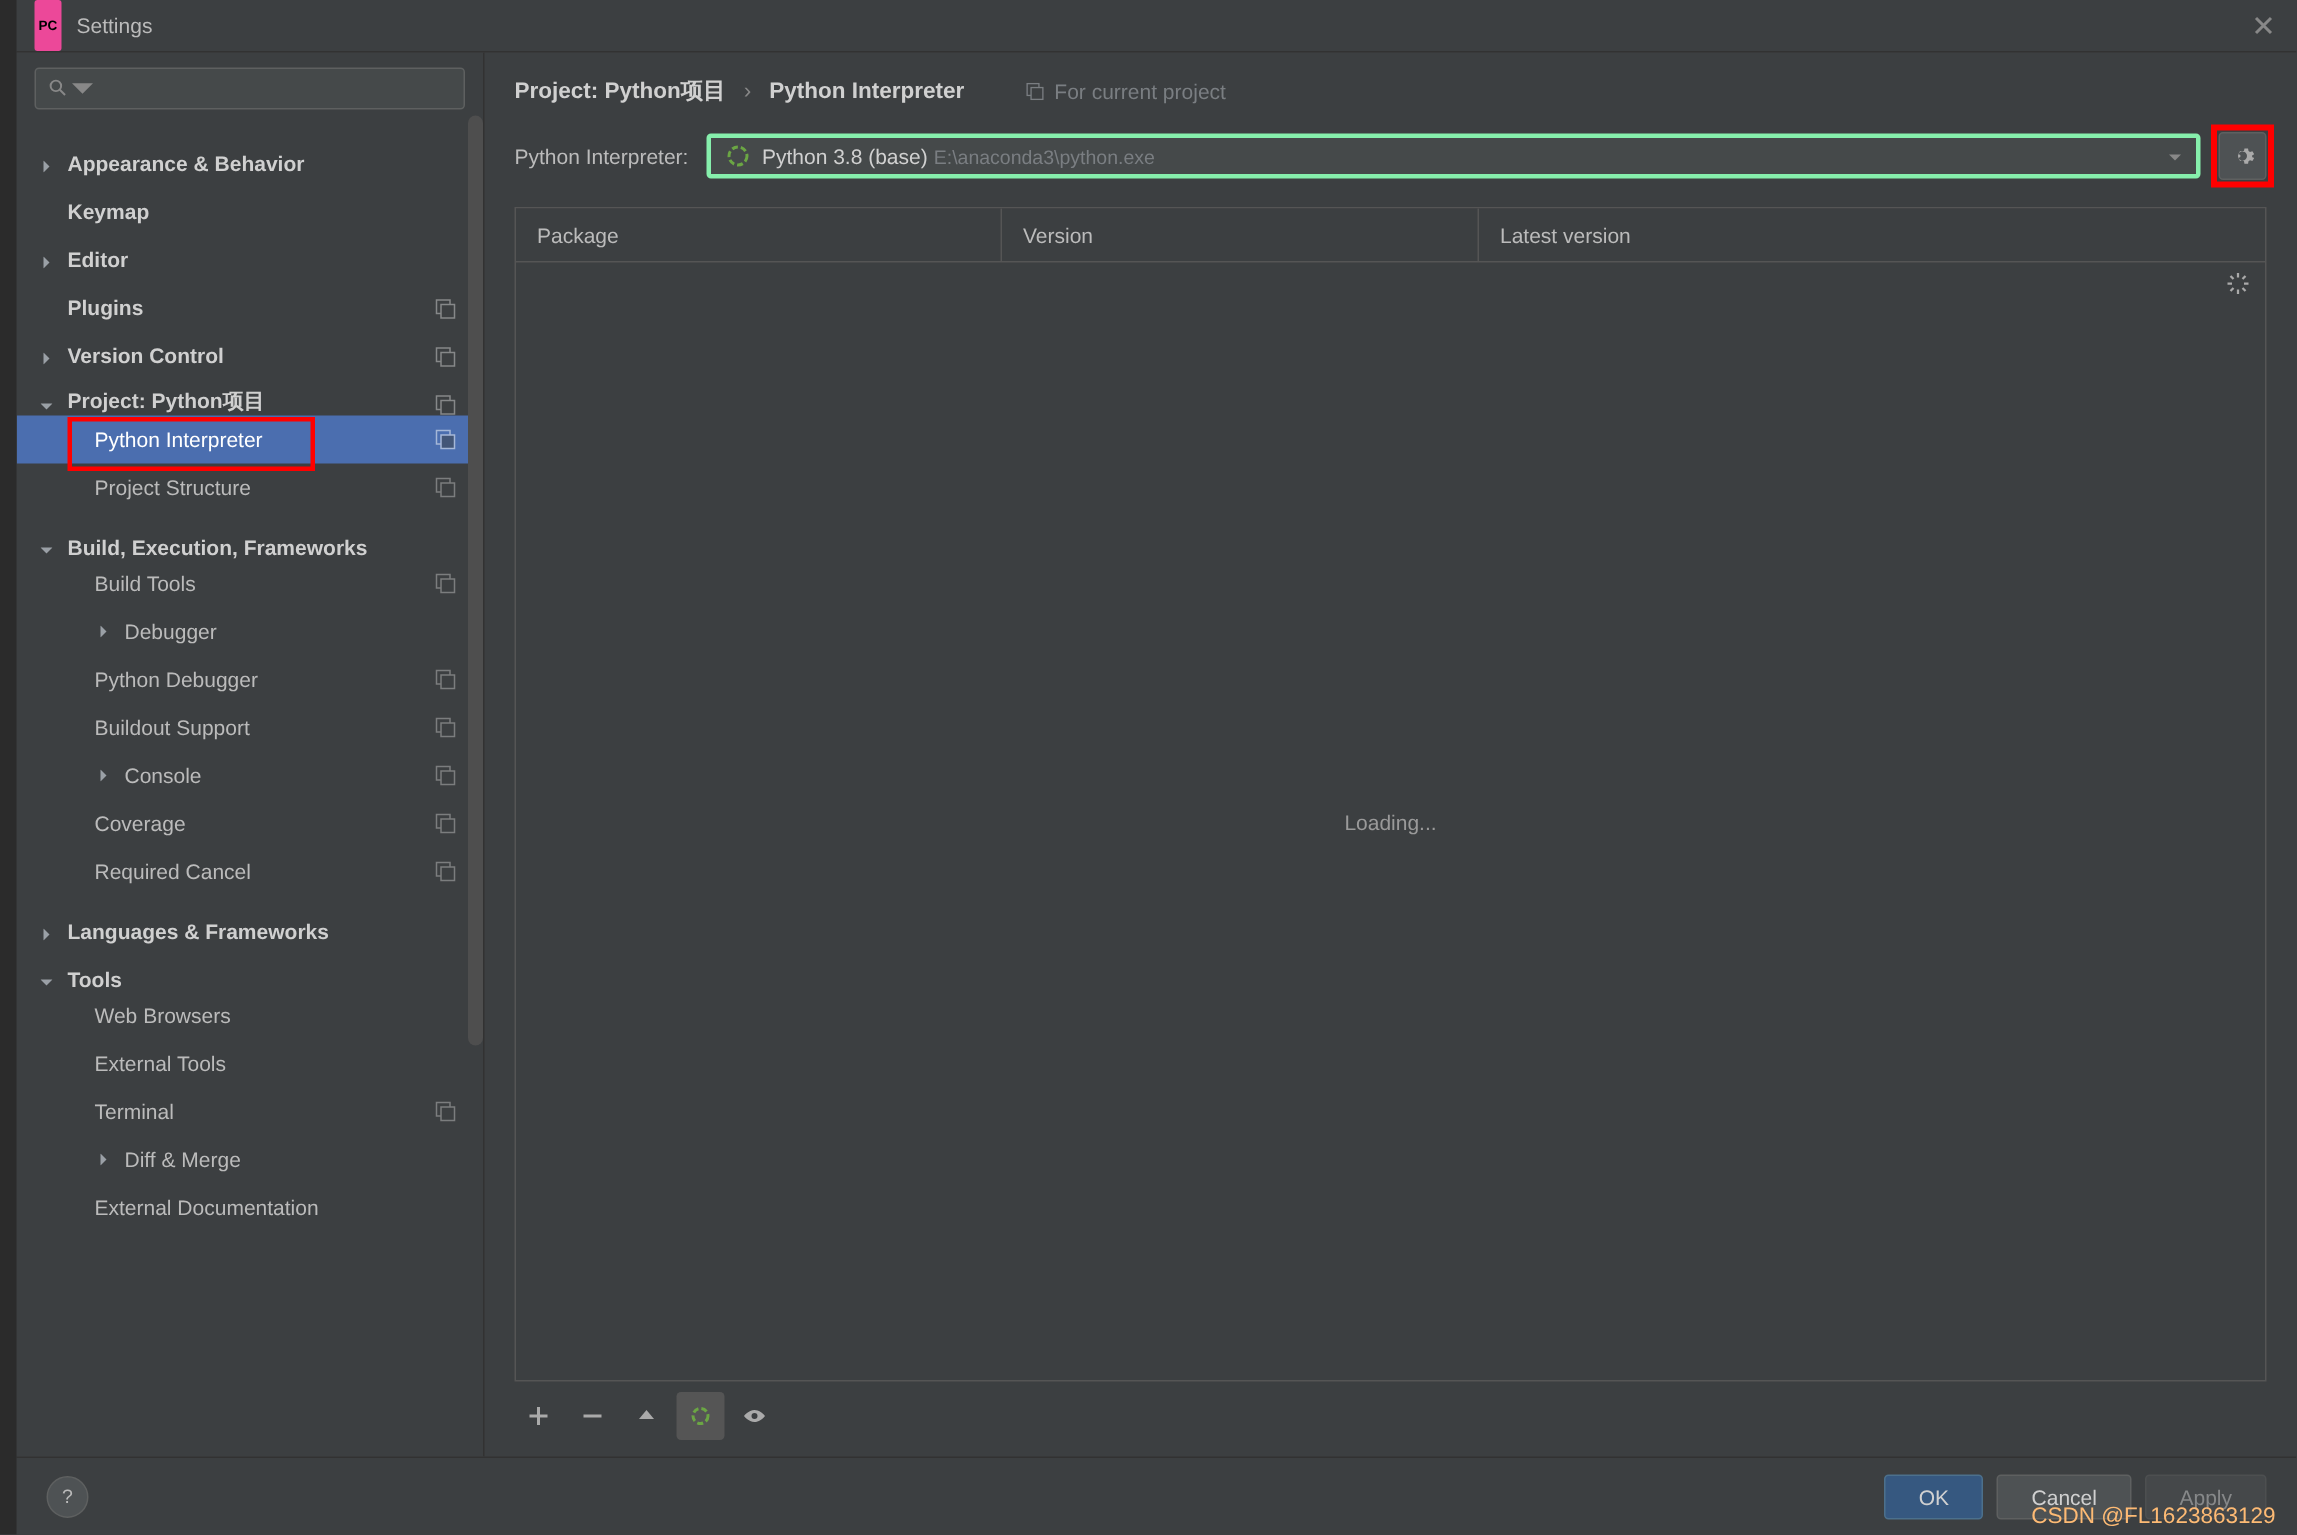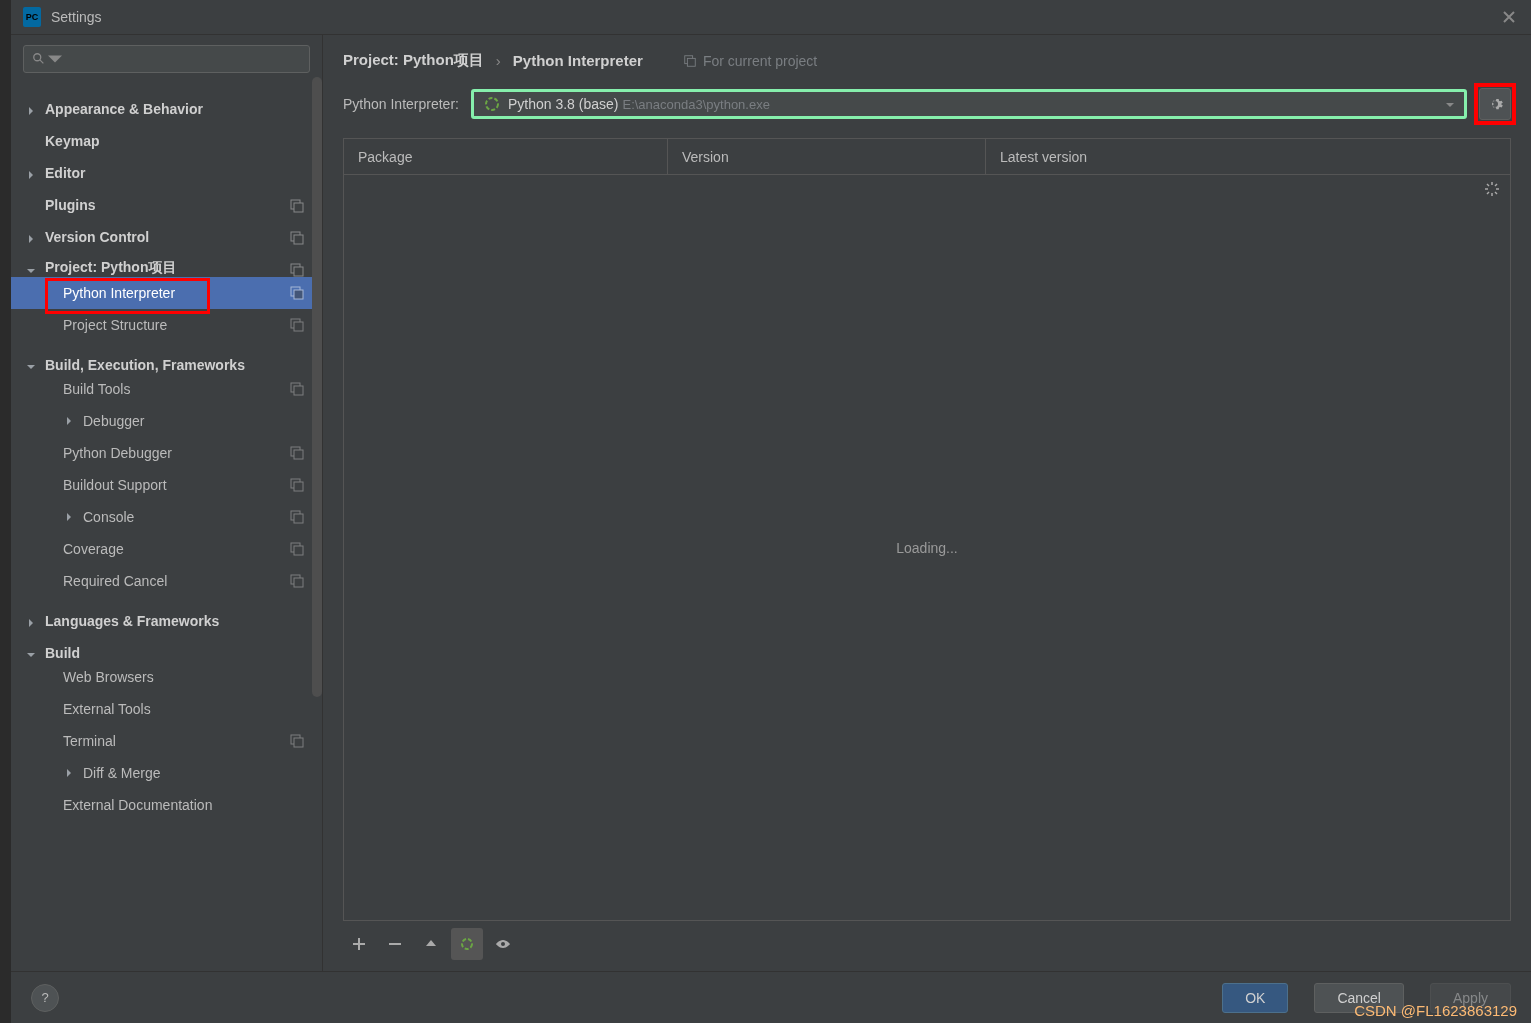--- a/index.html
+++ b/index.html
@@ -1,20 +1,20 @@
 <!DOCTYPE html>
 <html><head>
 <meta charset="utf-8">
 <style>
 * { box-sizing: border-box; margin: 0; padding: 0; font-family: -apple-system, BlinkMacSystemFont, 'Segoe UI', sans-serif; }
 body { background: #3c3f41; color: #bbbbbb; font-size: 13px; overflow: hidden; }
 .window { width: 1531px; height: 1023px; display: flex; flex-direction: column; position: relative; }
 .left-strip { position: absolute; left: 0; top: 0; width: 11px; height: 100%; background: #2b2b2b; z-index: 1; }
 .titlebar { height: 35px; background: #3c3f41; display: flex; align-items: center; padding: 0 12px; border-bottom: 1px solid #323232; margin-left: 11px; }
-.app-icon { width: 18px; height: 20px; background: #0369a1; border-radius: 2px; margin-right: 10px; display: flex; align-items: center; justify-content: center; font-size: 9px; font-weight: bold; color: #000; }
+.app-icon { width: 18px; height: 34px; background: #ec4899; border-radius: 2px; margin-right: 10px; display: flex; align-items: center; justify-content: center; font-size: 9px; font-weight: bold; color: #000; }
 .title-text { font-size: 14px; color: #bbbbbb; }
 .close-btn { margin-left: auto; width: 20px; height: 20px; display: flex; align-items: center; justify-content: center; cursor: pointer; }
 .close-btn svg { width: 12px; height: 12px; stroke: #888; stroke-width: 2; }
 .main-area { flex: 1; display: flex; margin-left: 11px; overflow: hidden; }
 .sidebar { width: 312px; background: #3c3f41; border-right: 1px solid #323232; display: flex; flex-direction: column; position: relative; }
 .sidebar-scroll { position: absolute; right: 0; top: 42px; width: 10px; height: 620px; background: #4e4e4e; border-radius: 5px; }
 .search-box { margin: 10px 12px 8px 12px; height: 28px; background: #45494a; border: 1px solid #5e6060; border-radius: 3px; display: flex; align-items: center; padding: 0 8px; }
 .search-box svg { width: 14px; height: 14px; fill: #888; }
 .search-box input { background: transparent; border: none; outline: none; color: #bbb; margin-left: 6px; flex: 1; font-size: 13px; }
 .tree { flex: 1; overflow-y: auto; padding-top: 4px; }
@@ -56,21 +56,21 @@
 .th3 { flex: 1; }
 .table-body { flex: 1; display: flex; align-items: center; justify-content: center; color: #9a9a9a; font-size: 14px; }
 .spinner-icon { position: absolute; top: 42px; right: 10px; width: 16px; height: 16px; }
 .spinner-icon svg { width: 16px; height: 16px; fill: #aaa; }
 .toolbar { height: 40px; display: flex; align-items: center; gap: 4px; padding-top: 6px; }
 .tool-btn { width: 32px; height: 32px; display: flex; align-items: center; justify-content: center; cursor: pointer; border-radius: 3px; }
 .tool-btn.active { background: #555; }
 .tool-btn svg { width: 16px; height: 16px; fill: #aaa; }
 .footer { height: 52px; border-top: 1px solid #323232; display: flex; align-items: center; padding: 0 20px; margin-left: 11px; }
 .help-btn { width: 28px; height: 28px; border-radius: 50%; background: #4e5254; display: flex; align-items: center; justify-content: center; cursor: pointer; border: 1px solid #5e6060; }
-.footer-btns { margin-left: auto; display: flex; gap: 26px; text-align: right; }
+.footer-btns { margin-left: auto; display: flex; gap: 9px; text-align: right; }
 .btn { height: 30px; padding: 0 22px; border-radius: 3px; font-size: 14px; cursor: pointer; border: 1px solid #5e6060; background: #4e5254; color: #d0d0d0; display: flex; align-items: center; }
 .btn.primary { background: #365880; border-color: #4c708c; }
 .btn.disabled { opacity: 0.5; }
 .watermark { position: absolute; bottom: 4px; right: 14px; color: #fdba74; font-size: 15px; z-index: 10; }
 </style>
 </head>
 <body>
 
 <div class="window">
   <div class="left-strip"></div>
@@ -234,21 +234,21 @@
               </svg>
             </span>
             <span>Languages &amp; Frameworks</span>
           </div>
           <div class="tree-item bold">
             <span class="chevron">
               <svg viewBox="0 0 8 8">
                 <path d="M0 2 L4 6 L8 2 Z"></path>
               </svg>
             </span>
-            <span>Build</span>
+            <span>Tools</span>
           </div>
           <div class="tree-item child">
             <span>Web Browsers</span>
           </div>
           <div class="tree-item child">
             <span>External Tools</span>
           </div>
           <div class="tree-item child">
             <span>Terminal</span>
             <span class="copy-icon"><svg viewBox="0 0 14 14">

